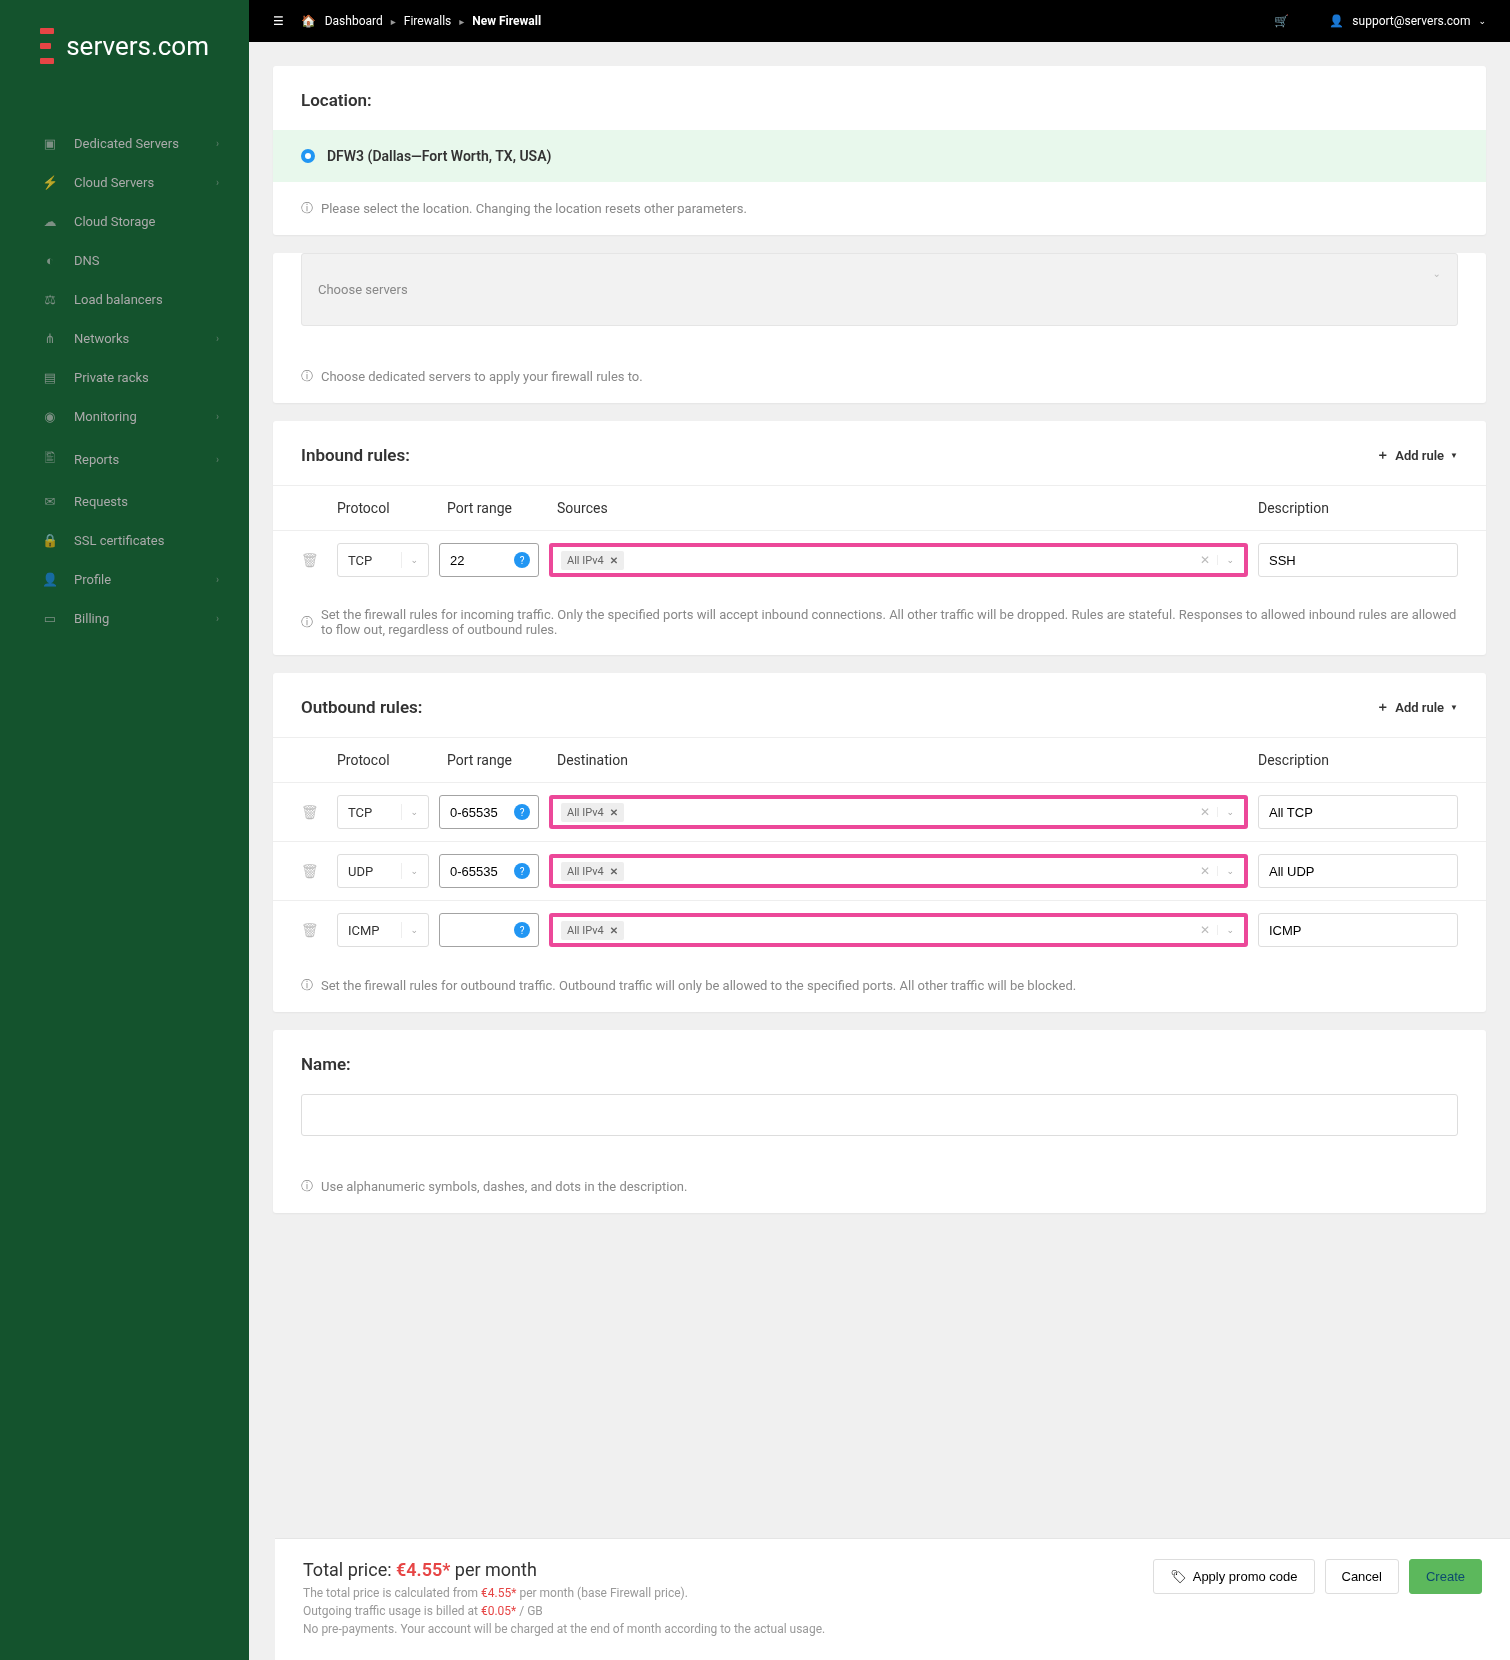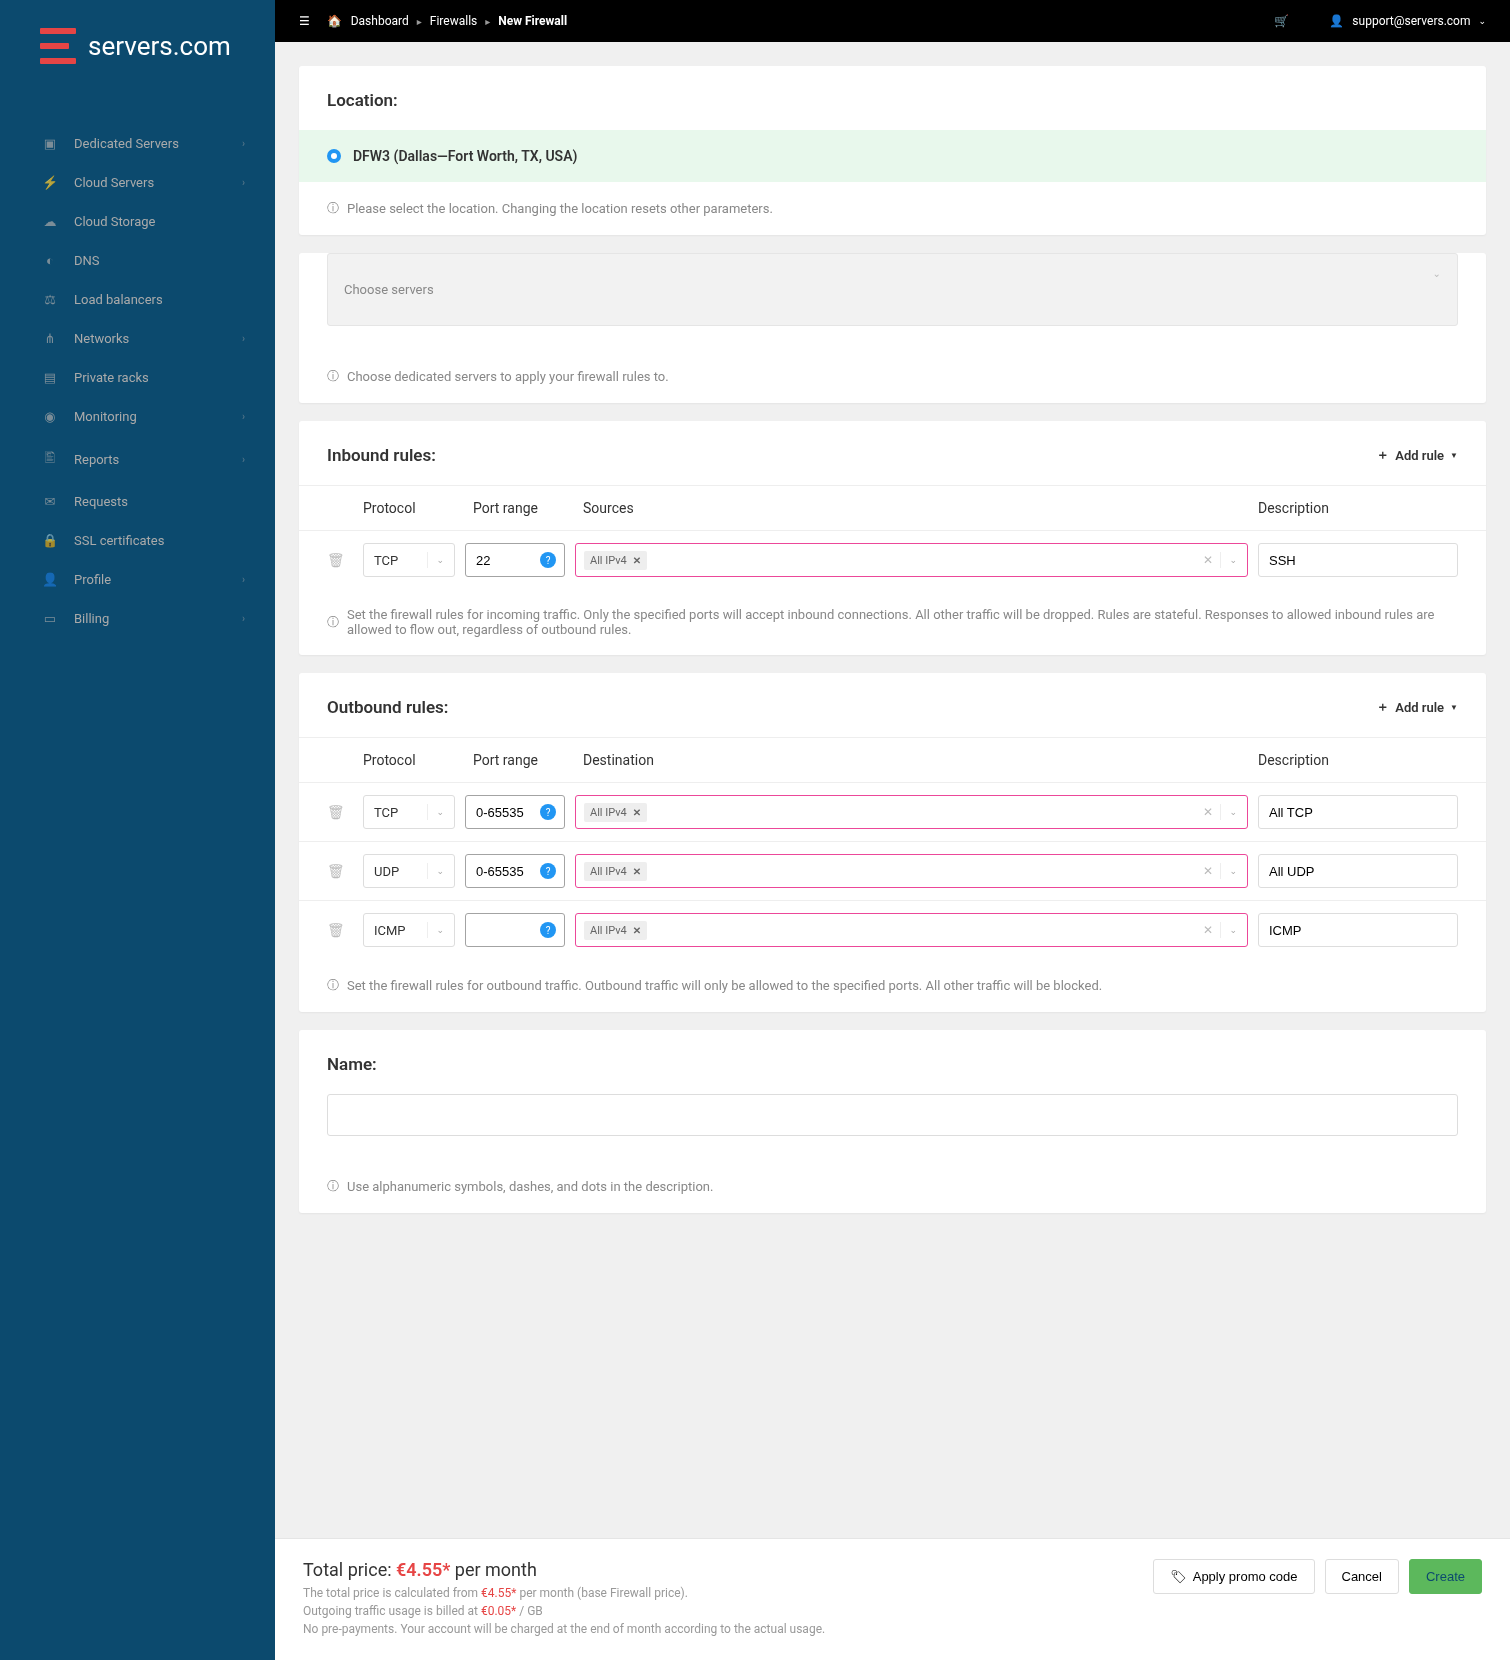--- a/index.html
+++ b/index.html
@@ -1,18 +1,18 @@
 <!DOCTYPE html>
 <html><head>
 <meta charset="utf-8">
 <style>
 *{box-sizing:border-box;margin:0;padding:0}
 body{font-family:-apple-system,BlinkMacSystemFont,"Segoe UI",Roboto,Arial,sans-serif;background:#f0f0f0;color:#333}
 .app{display:flex;min-height:100vh}
-.sidebar{width:275px;background:#0c4a6e;color:#999;flex-shrink:0}
+.sidebar{width:249px;background:#14532d;color:#999;flex-shrink:0}
 .logo{display:flex;align-items:center;padding:28px 40px 40px;color:#fff;font-size:26px;font-weight:400}
 .logo-icon{width:36px;height:36px;margin-right:12px;display:flex;flex-direction:column;justify-content:space-between}
 .logo-icon span{display:block;height:6px;background:#e64545;border-radius:1px}
 .logo-icon span:nth-child(2){width:80%}
 .nav{padding:20px 0}
 .nav-item{display:flex;align-items:center;padding:12px 40px;color:#aaa;font-size:13px;cursor:pointer;position:relative}
 .nav-item .ico{width:20px;margin-right:14px;font-size:13px;text-align:center;opacity:.7}
 .nav-item .chev{position:absolute;right:30px;font-size:10px;opacity:.5}
 .main{flex:1;display:flex;flex-direction:column}
 .topbar{background:#000;color:#fff;height:42px;display:flex;align-items:center;padding:0 24px;font-size:12px}
@@ -42,21 +42,21 @@
 .col-src{flex:1}
 .col-desc{width:200px}
 .rule-row{display:flex;align-items:center;padding:12px 28px;border-top:1px solid #eee;gap:0}
 .del-btn{width:36px;color:#bbb;cursor:pointer;font-size:14px}
 .proto-sel{width:92px;border:1px solid #ddd;border-radius:3px;height:34px;display:flex;align-items:center;padding:0 10px;font-size:13px;position:relative;margin-right:10px;cursor:pointer}
 .proto-sel .divider{position:absolute;right:26px;top:8px;bottom:8px;width:1px;background:#eee}
 .proto-sel .chev{position:absolute;right:10px;font-size:9px;color:#aaa}
 .port-inp{width:100px;border:1px solid #a3a3a3;border-radius:3px;height:34px;padding:0 10px;font-size:13px;margin-right:10px;position:relative;display:flex;align-items:center}
 .port-inp input{border:none;width:60px;font-size:13px;outline:none}
 .port-inp .help{position:absolute;right:8px;width:16px;height:16px;border-radius:50%;background:#2196f3;color:#fff;font-size:10px;display:flex;align-items:center;justify-content:center;cursor:pointer}
-.src-box{flex:1;border:1px solid #ec4899;border-radius:3px;height:34px;display:flex;align-items:center;padding:0 8px;margin-right:10px;position:relative}
+.src-box{flex:1;border:4px solid #ec4899;border-radius:3px;height:34px;display:flex;align-items:center;padding:0 8px;margin-right:10px;position:relative}
 .tag{background:#eee;border-radius:2px;padding:3px 6px;font-size:11px;color:#666;display:flex;align-items:center;gap:6px}
 .tag .x{cursor:pointer;font-size:10px;font-weight:700}
 .src-box .clear{position:absolute;right:34px;color:#bbb;cursor:pointer;font-size:12px}
 .src-box .divider2{position:absolute;right:26px;top:8px;bottom:8px;width:1px;background:#eee}
 .src-box .chev{position:absolute;right:10px;font-size:9px;color:#aaa}
 .desc-inp{width:200px;border:1px solid #ddd;border-radius:3px;height:34px;padding:0 10px;font-size:13px}
 .desc-inp input{border:none;width:100%;font-size:13px;outline:none;height:100%}
 .name-inp{width:100%;border:1px solid #ddd;border-radius:3px;height:42px;padding:0 14px;font-size:14px}
 .footer{position:fixed;bottom:0;left:275px;right:0;background:#fff;border-top:1px solid #e5e5e5;padding:20px 28px;display:flex;align-items:flex-start;justify-content:space-between}
 .price-block .total{font-size:18px;color:#333;margin-bottom:6px}

